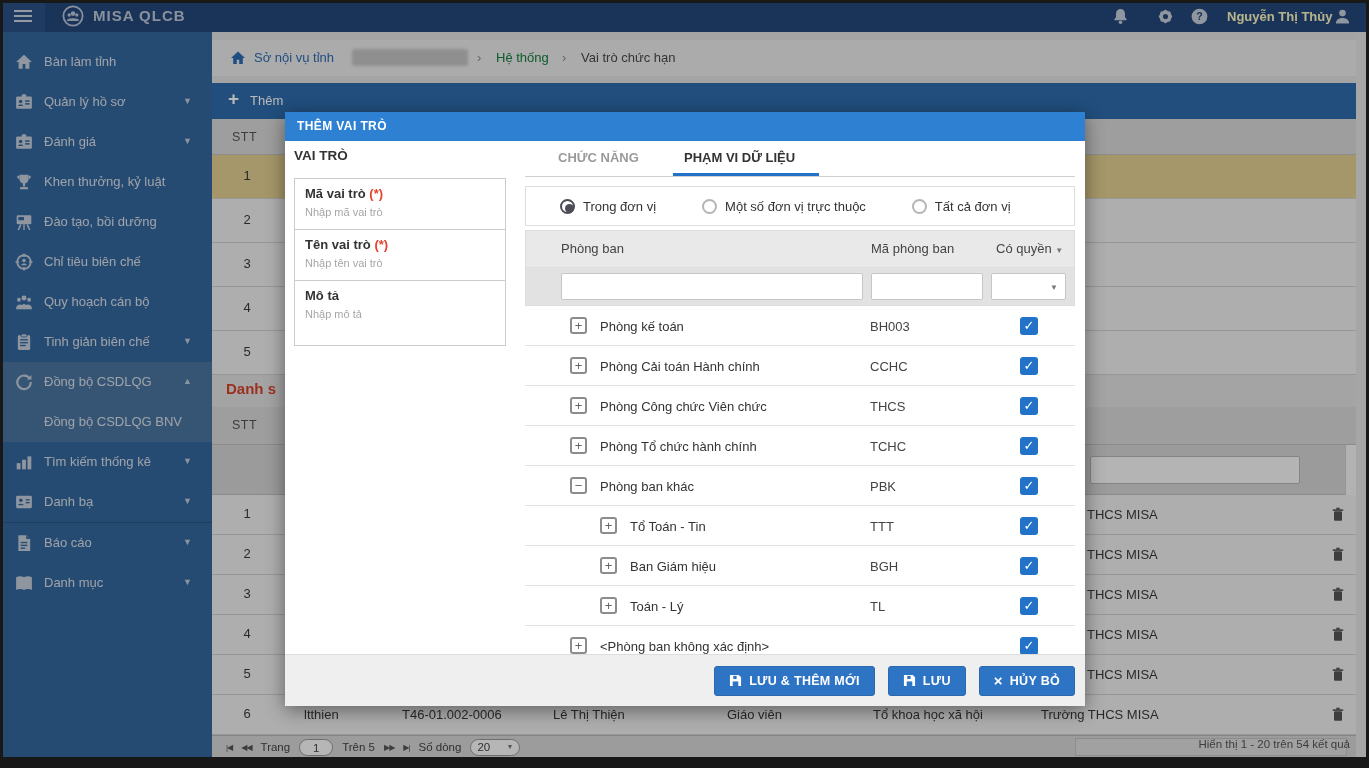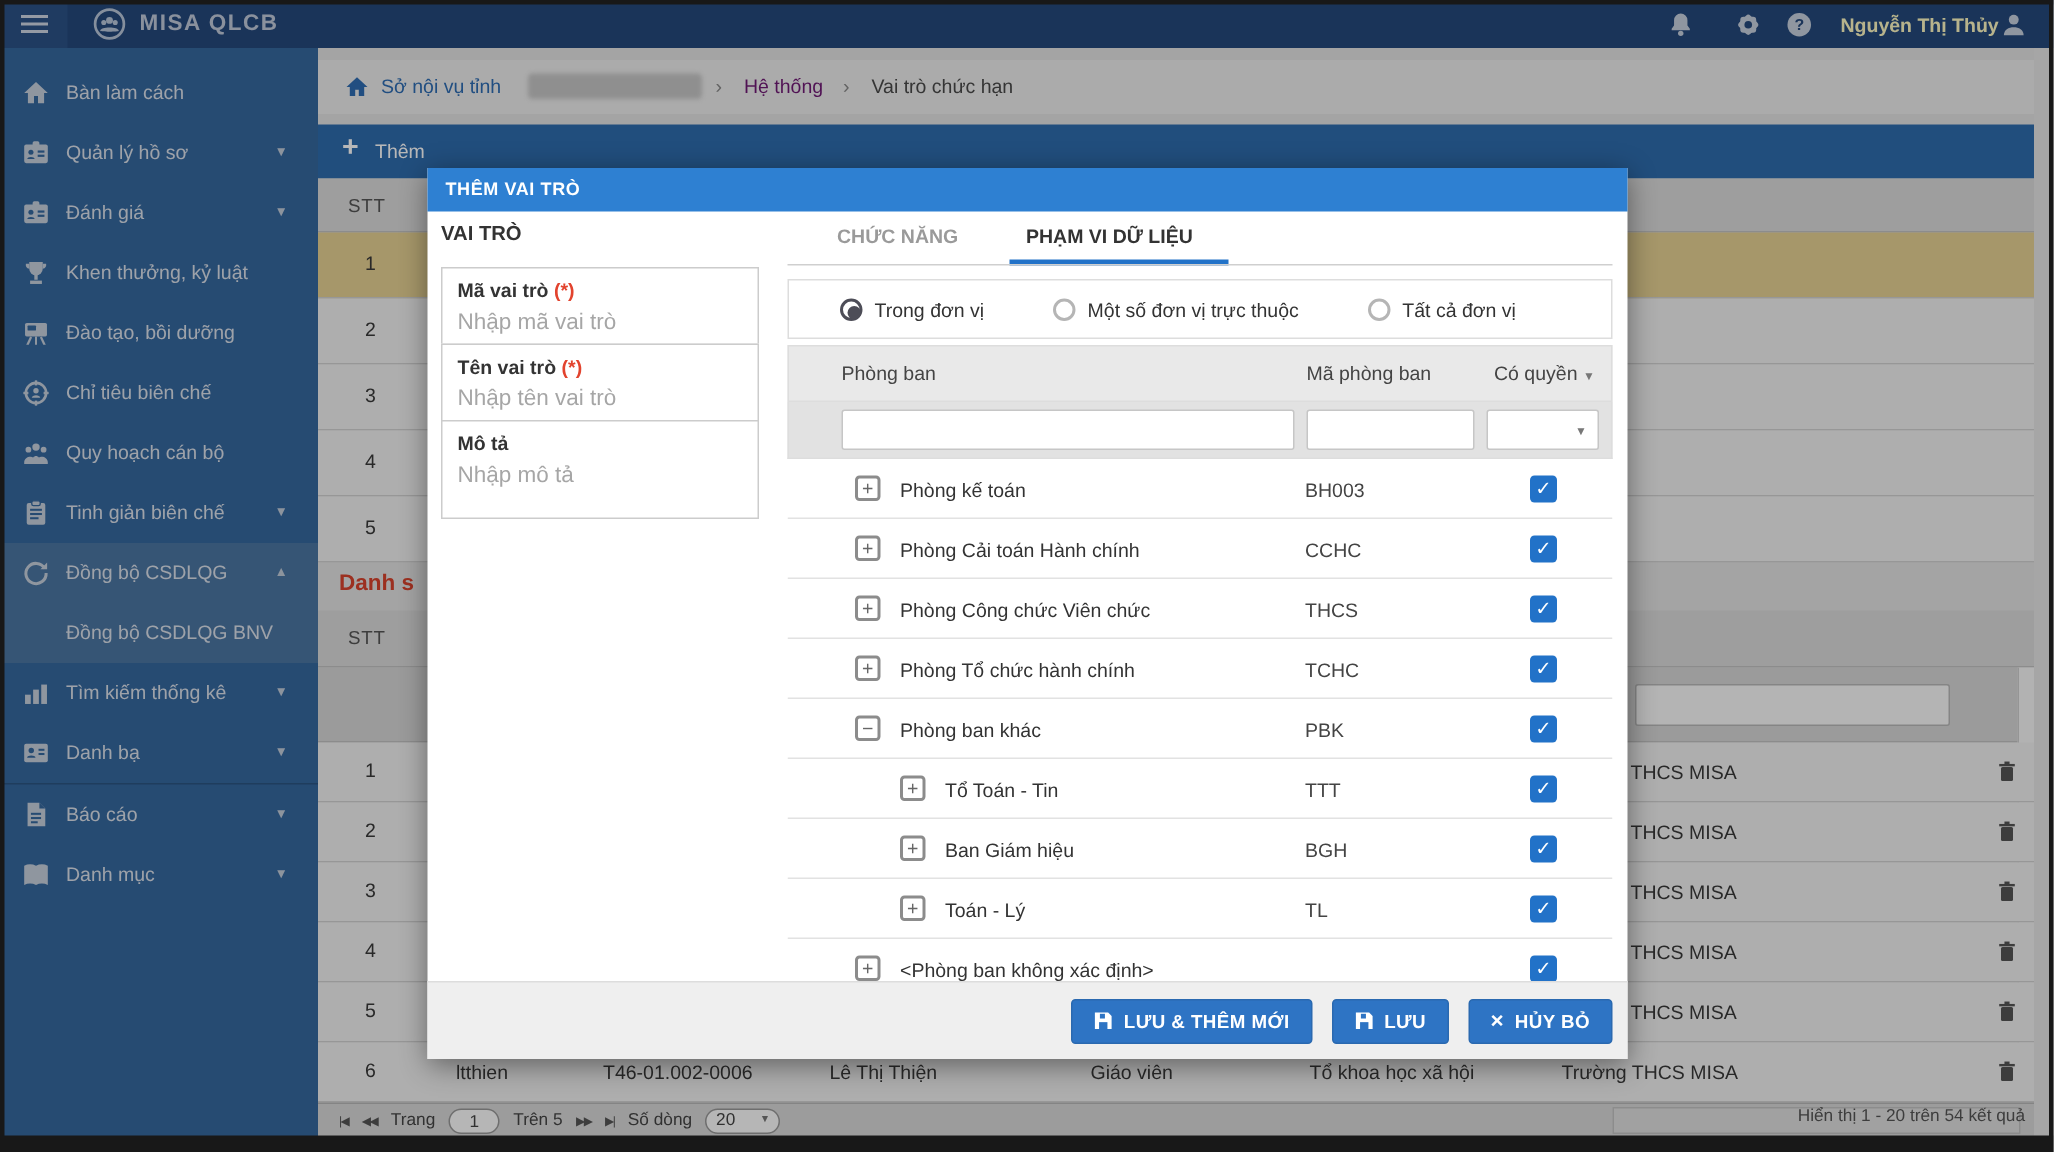--- a/index.html
+++ b/index.html
@@ -58,21 +58,21 @@
   
   #overlay{position:absolute;left:0;top:0;width:1369px;height:768px;background:rgba(0,0,0,0.28);z-index:50;}
 
   
   #modal{position:absolute;left:285px;top:88px;width:800px;height:594px;background:#fff;z-index:100;box-shadow:0 4px 18px rgba(0,0,0,0.45);margin-top:24px;}
   #modal-header{position:absolute;left:0;top:0;width:800px;height:29px;background:#2e80d2;color:#fff;font-size:12px;font-weight:bold;line-height:29px;padding-left:12px;letter-spacing:.4px;}
   #vai-tro-heading{position:absolute;left:9px;top:36px;font-size:13.5px;font-weight:bold;color:#333;}
   .field-box{position:absolute;left:9px;width:212px;background:#fff;border:1px solid #ccc;padding:7px 10px;}
   .field-box .flabel{font-size:13px;font-weight:bold;color:#333;}
   .field-box .freq{color:#e2432e;font-weight:bold;}
-  .field-box .fplaceholder{margin-top:5px;font-size:15px;color:#a6a6a6;}
+  .field-box .fplaceholder{margin-top:5px;font-size:11px;color:#a6a6a6;}
   .tab{position:absolute;top:38px;font-size:13px;font-weight:bold;cursor:pointer;}
   .tab.inactive{color:#9a9a9a;}
   .tab.active{color:#333;}
   #tab-underline{position:absolute;left:388px;top:61px;width:146px;height:4px;background:#2272c8;}
   #tab-line{position:absolute;left:240px;top:64px;width:550px;height:1px;background:#cfcfcf;}
   #radio-box{position:absolute;left:240px;top:74px;width:550px;height:40px;border:1px solid #ddd;display:flex;align-items:center;gap:46px;padding-left:34px;}
   .radio{display:flex;align-items:center;gap:8px;cursor:pointer;font-size:13px;color:#333;}
   .rdot{width:15px;height:15px;border-radius:50%;border:2px solid #b5b5b5;background:#fff;position:relative;}
   .radio.selected .rdot{border-color:#4d4d57;}
   .radio.selected .rdot::after{content:"";position:absolute;left:3px;top:3px;width:9px;height:9px;border-radius:50%;background:#4d4d57;}
@@ -131,21 +131,21 @@
       <path d="M1.8 14.6c0-3.5 3-5.1 6.2-5.1s6.2 1.6 6.2 5.1z" fill="#c7d0de"></path>
     </svg>
   </div>
 
   <div id="sidebar">
 
     <div class="side-item" style="top:10px">
       <svg class="sicon" viewBox="0 0 16 16">
           <path d="M8 1.5L1 8h2.2v6h3.6v-4.2h2.4V14h3.6V8H15z" fill="#c6d0dd"></path>
         </svg>
-      <span class="slabel">Bàn làm cách</span>
+      <span class="slabel">Bàn làm tỉnh</span>
       <span class="scaret"></span>
     </div>
 
     <div class="side-item" style="top:50px">
       <svg class="sicon" viewBox="0 0 16 16">
           <rect x="6" y="1" width="4" height="3" rx="1" fill="#c6d0dd"></rect>
           <rect x="1" y="3" width="14" height="11" rx="1.2" fill="#c6d0dd"></rect>
           <circle cx="5" cy="7.5" r="1.5" fill="#35689f"></circle>
           <path d="M2.8 11.5c0-1.6 4.4-1.6 4.4 0z" fill="#35689f"></path>
           <rect x="9" y="6.5" width="4" height="1.3" fill="#35689f"></rect>
@@ -286,21 +286,21 @@
 
   <div id="main">
 
     <div id="breadcrumb">
       <svg class="abs" style="left:18px;top:10px;width:16px;height:16px" viewBox="0 0 16 16">
           <path d="M8 1.5L1 8h2.2v6h3.6v-4.2h2.4V14h3.6V8H15z" fill="#2f6db3"></path>
         </svg>
       <span class="crumb" style="left:42px;color:#2f6db3">Sở nội vụ tỉnh</span>
       <span id="bc-blur"></span>
       <span class="crumb" style="left:265px;color:#8a8a8a">›</span>
-      <span class="crumb" style="left:284px;color:#701a75">Hệ thống</span>
+      <span class="crumb" style="left:284px;color:#15803d">Hệ thống</span>
       <span class="crumb" style="left:350px;color:#8a8a8a">›</span>
       <span class="crumb" style="left:369px;color:#4a4a4a">Vai trò chức hạn</span>
     </div>
 
     <div id="toolbar">
       <span class="plus">+</span>
       <span class="tb-label">Thêm</span>
     </div>
 
     <div class="thead" style="top:87px;height:36px">

